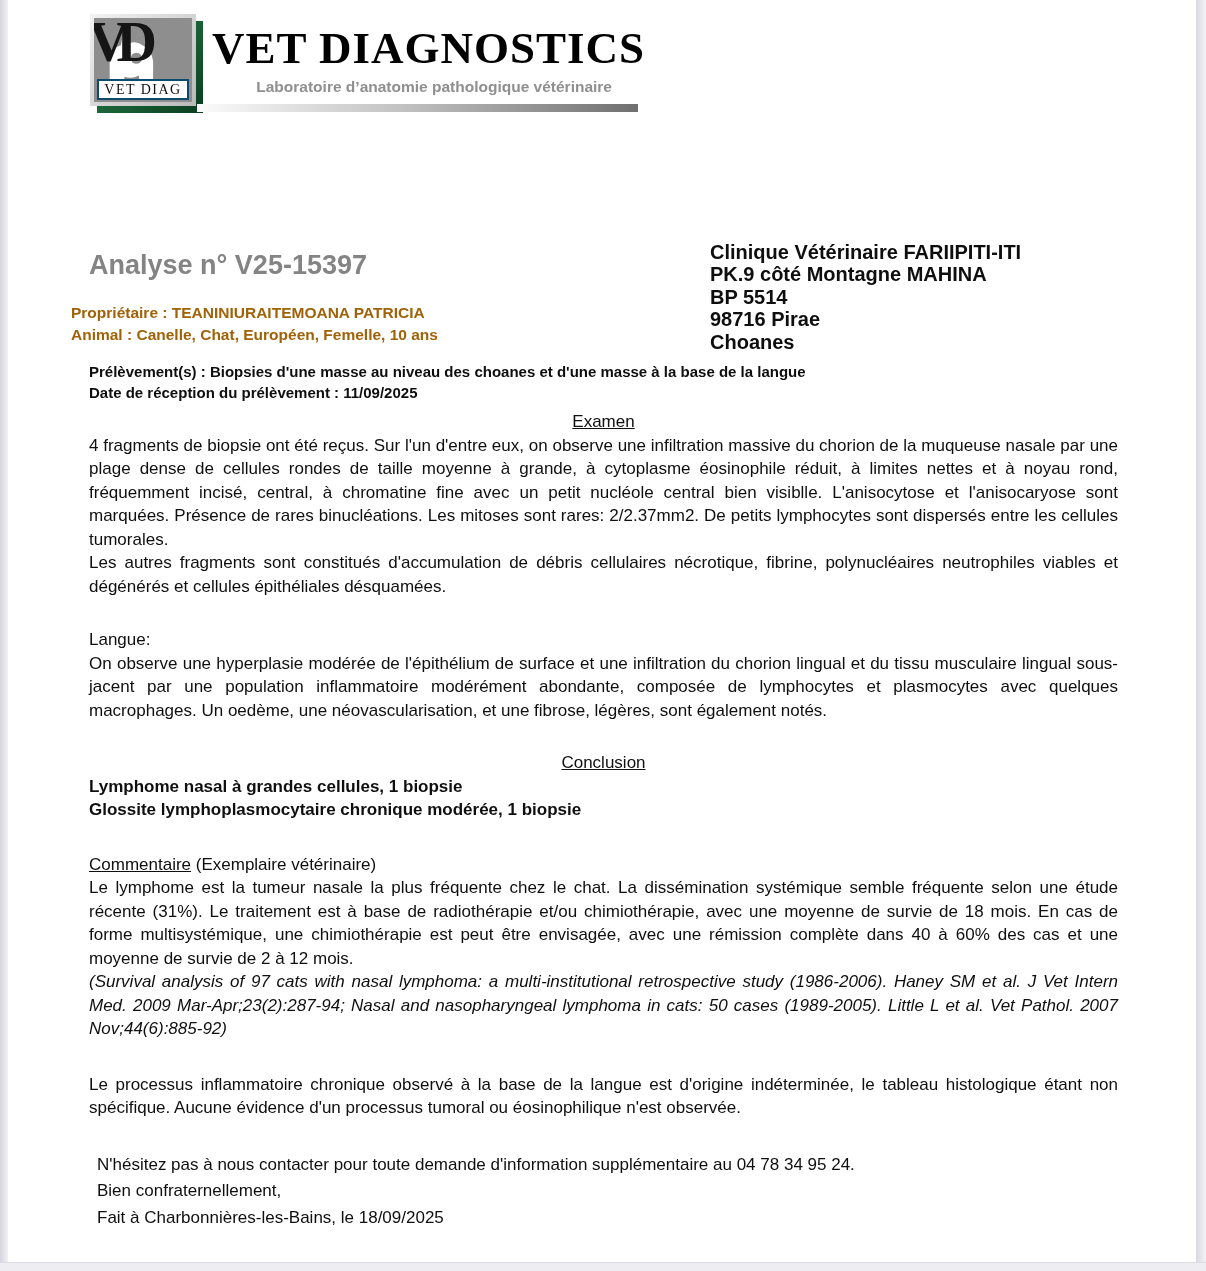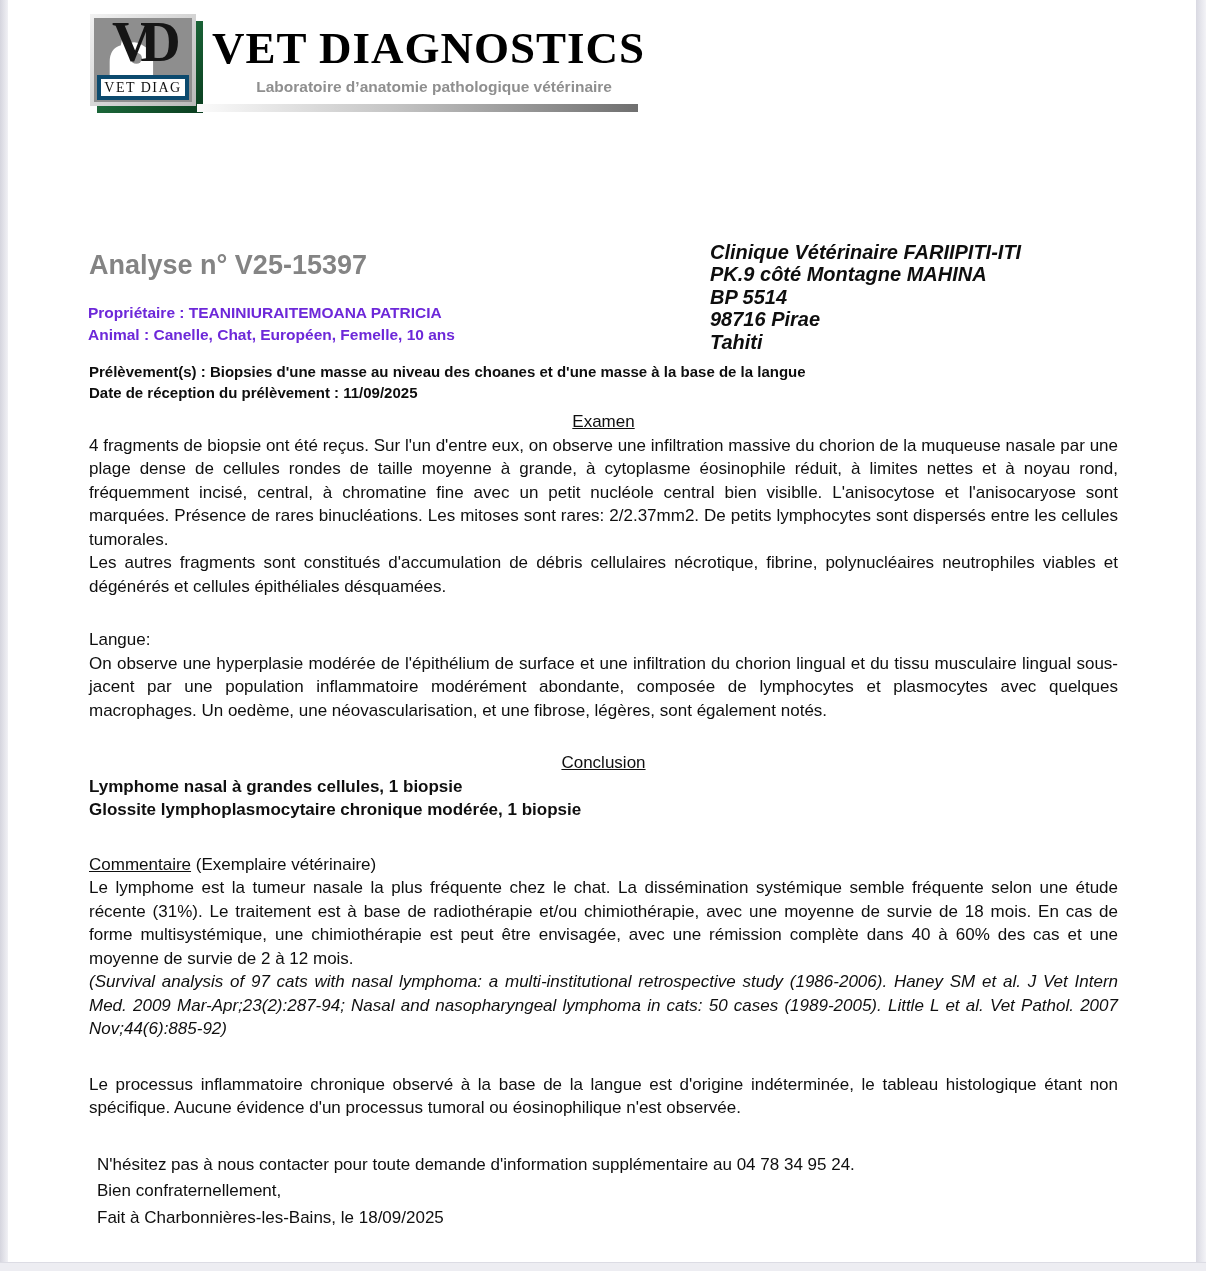--- a/index.html
+++ b/index.html
@@ -11,30 +11,30 @@
   .edge-left  { position:absolute; left:0; top:0; width:8px; height:100%; background:linear-gradient(to right,#d5d5de,#f1f1f5); }
   .edge-right { position:absolute; right:0; top:0; width:10px; height:100%; background:linear-gradient(to right,#d9d9e2,#f3f3f7); }
   .edge-bottom{ position:absolute; left:0; bottom:0; width:100%; height:9px; background:#ededf2; border-top:1px solid #dcdce4; }
 
   
   .logo-wrap { position:absolute; left:90px; top:14px; width:114px; height:100px; }
   .logo-shadow { position:absolute; left:7px; top:7px; width:106px; height:92px; background:linear-gradient(135deg,#2a8a4f,#0a3d1f); }
   .logo-plate { position:absolute; left:0; top:0; width:106px; height:92px; background:linear-gradient(135deg,#f2f2f2,#b9b9b9); padding:4px; }
   .logo-face { position:relative; width:100%; height:100%; background:#8e8e8e; overflow:hidden; }
   .logo-animal { position:absolute; left:2px; bottom:14px; width:72px; height:62px; }
-  .logo-monogram { position:absolute; left:0; right:0; top:-4px; text-align:center; font-family:"Liberation Serif", serif; font-weight:700; font-size:56px; color:#151515; letter-spacing:-0.22em; line-height:1; text-indent:-0.1em; }
-  .logo-banner { position:absolute; left:3px; right:3px; bottom:2px; background:#ffffff; border:4px solid #0c4a6e; text-align:center; font-family:"Liberation Serif", serif; font-size:14px; letter-spacing:1.5px; color:#111; line-height:17px; }
+  .logo-monogram { position:absolute; left:0; right:0; top:-4px; font-family:"Liberation Serif", serif; font-weight:700; font-size:56px; color:#151515; letter-spacing:-0.22em; line-height:1; text-indent:-0.1em; }
+  .logo-banner { position:absolute; left:3px; right:3px; bottom:2px; background:#ffffff; border:2px solid #0c4a6e; text-align:center; font-family:"Liberation Serif", serif; font-size:14px; letter-spacing:1.5px; color:#111; line-height:17px; }
   .brand { position:absolute; left:212px; top:22px; font-family:"Liberation Serif", serif; font-weight:700; font-size:45px; color:#000000; letter-spacing:1px; white-space:nowrap; }
   .brand-sub { position:absolute; left:210px; top:78px; width:402px; text-align:right; font-weight:700; font-size:15.5px; color:#8f8f8f; }
   .brand-bar { position:absolute; left:197px; top:104px; width:441px; height:8px; background:linear-gradient(to right,#fbfbfb 0%,#c4c4c4 45%,#6f6f6f 100%); }
 
   
   .title { position:absolute; left:89px; top:250px; font-size:27px; font-weight:700; color:#848484; }
-  .owner-block { position:absolute; left:88px; top:302px; font-size:15.5px; font-weight:700; line-height:22px; color:#6d28d9; }
-  .clinic-block { position:absolute; left:710px; top:241px; font-size:20px; font-weight:700; line-height:22.4px; color:#0e0e0e;font-style:italic; }
+  .owner-block { position:absolute; left:71px; top:302px; font-size:15.5px; font-weight:700; line-height:22px; color:#a16207; }
+  .clinic-block { position:absolute; left:710px; top:241px; font-size:20px; font-weight:700; line-height:22.4px; color:#0e0e0e; }
   .sample-block { position:absolute; left:89px; top:361px; font-size:15px; font-weight:700; line-height:21px; color:#0e0e0e; }
 
   
   .content { position:absolute; left:89px; top:410px; width:1029px; font-size:17px; line-height:23.5px; color:#0f0f0f; }
   .content .just { text-align:justify; }
   .u { text-decoration:underline;text-align:center; }
   .bold { font-weight:700; }
   .italic { font-style:italic; }
   .gap-langue { margin-top:30px; }
   .gap-conclusion { margin-top:29px; }
@@ -73,21 +73,21 @@
   <div class="owner-block">
     <div>Propriétaire : TEANINIURAITEMOANA PATRICIA</div>
     <div>Animal : Canelle, Chat, Européen, Femelle, 10 ans</div>
   </div>
 
   <div class="clinic-block">
     <div>Clinique Vétérinaire FARIIPITI-ITI</div>
     <div>PK.9 côté Montagne MAHINA</div>
     <div>BP 5514</div>
     <div>98716 Pirae</div>
-    <div>Tahiti</div>
+    <div>Choanes</div>
   </div>
 
   <div class="sample-block">
     <div>Prélèvement(s) : Biopsies d'une masse au niveau des choanes et d'une masse à la base de la langue</div>
     <div>Date de réception du prélèvement : 11/09/2025</div>
   </div>
 
   <div class="content">
 
     <div class="u">Examen</div>

